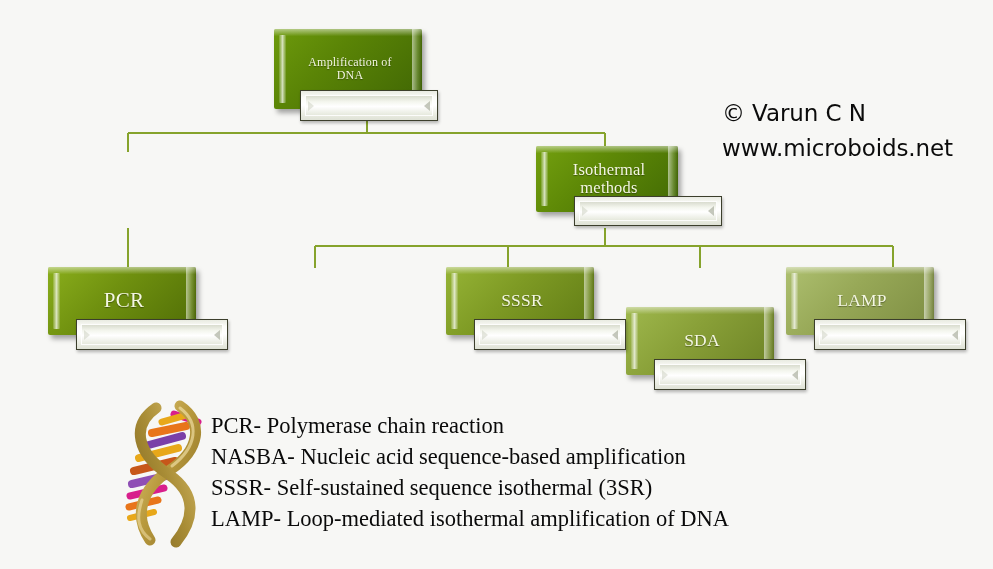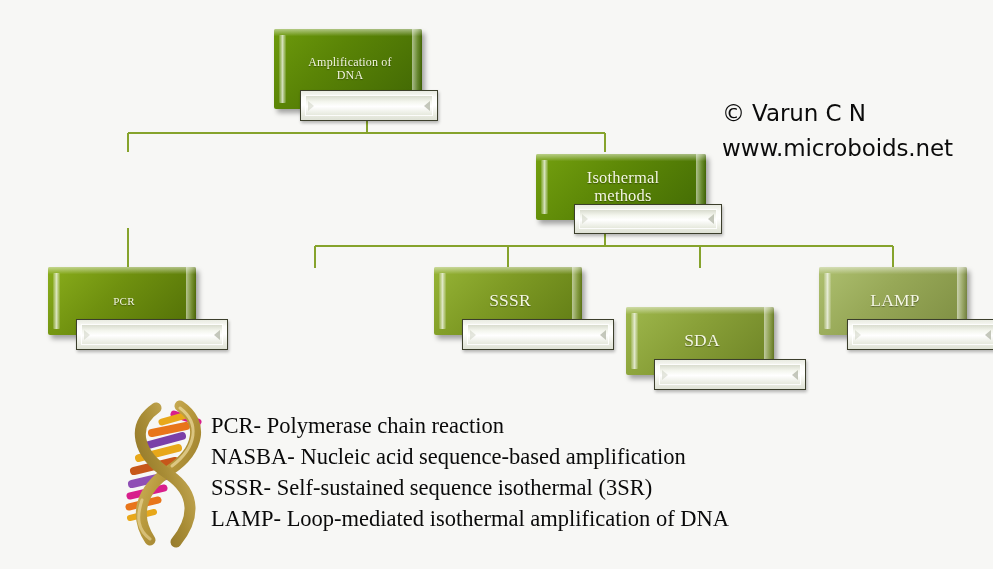--- a/index.html
+++ b/index.html
@@ -213,50 +213,50 @@
       <div class="node-rightface"></div>
     </div>
     <div class="plate" style="left:26px; top:61px; width:138px; height:31px;">
       <div class="plate-inner"></div>
       <div class="plate-notch-left"></div>
       <div class="plate-notch"></div>
     </div>
   </div>
 
 
-  <div class="node" style="left:536px; top:154px; width:142px; height:66px;padding-left:28px;">
+  <div class="node" style="left:536px; top:146px; width:142px; height:66px;">
     <div class="node-box" style="height:66px; background:linear-gradient(135deg,#74a00f 0%,#5e8907 40%,#416904 100%);">
       <div class="node-inner">
         <span class="node-label" style="font-size:16.5px;">Isothermal methods</span>
       </div>
       <div class="node-rightface"></div>
     </div>
     <div class="plate" style="left:38px; top:50px; width:148px; height:30px;">
       <div class="plate-inner"></div>
       <div class="plate-notch-left"></div>
       <div class="plate-notch"></div>
     </div>
   </div>
 
   <div class="node" style="left:48px; top:267px; width:148px; height:68px;">
     <div class="node-box" style="height:68px; background:linear-gradient(135deg,#8aae1c 0%,#6f900f 42%,#4f6c06 100%);">
       <div class="node-inner">
-        <span class="node-label" style="font-size:11px;">PCR</span>
+        <span class="node-label" style="font-size:21px;">PCR</span>
       </div>
       <div class="node-rightface"></div>
     </div>
     <div class="plate" style="left:28px; top:52px; width:152px; height:31px;">
       <div class="plate-inner"></div>
       <div class="plate-notch-left"></div>
       <div class="plate-notch"></div>
     </div>
   </div>
 
 
-  <div class="node" style="left:434px; top:267px; width:148px; height:68px;">
+  <div class="node" style="left:446px; top:267px; width:148px; height:68px;">
     <div class="node-box" style="height:68px; background:linear-gradient(135deg,#96b436 0%,#7e9a24 42%,#5f7a14 100%);">
       <div class="node-inner">
         <span class="node-label" style="font-size:17.5px;">SSSR</span>
       </div>
       <div class="node-rightface"></div>
     </div>
     <div class="plate" style="left:28px; top:52px; width:152px; height:31px;">
       <div class="plate-inner"></div>
       <div class="plate-notch-left"></div>
       <div class="plate-notch"></div>
@@ -270,21 +270,21 @@
       </div>
       <div class="node-rightface"></div>
     </div>
     <div class="plate" style="left:28px; top:52px; width:152px; height:31px;">
       <div class="plate-inner"></div>
       <div class="plate-notch-left"></div>
       <div class="plate-notch"></div>
     </div>
   </div>
 
-  <div class="node" style="left:819px; top:267px; width:148px; height:68px;">
+  <div class="node" style="left:786px; top:267px; width:148px; height:68px;">
     <div class="node-box" style="height:68px; background:linear-gradient(135deg,#aec070 0%,#97a857 42%,#7c8c41 100%);">
       <div class="node-inner">
         <span class="node-label" style="font-size:17.5px;">LAMP</span>
       </div>
       <div class="node-rightface"></div>
     </div>
     <div class="plate" style="left:28px; top:52px; width:152px; height:31px;">
       <div class="plate-inner"></div>
       <div class="plate-notch-left"></div>
       <div class="plate-notch"></div>

